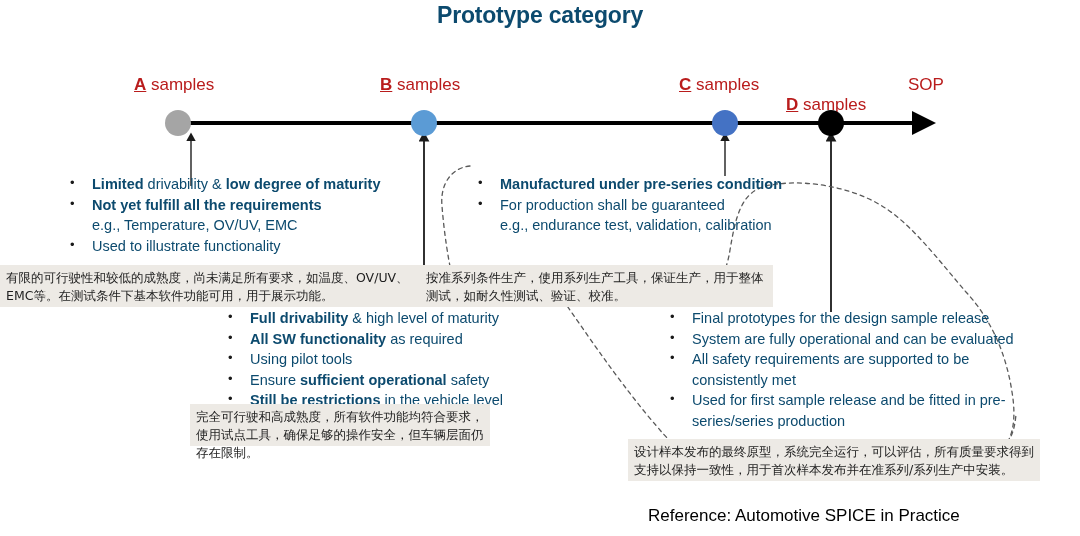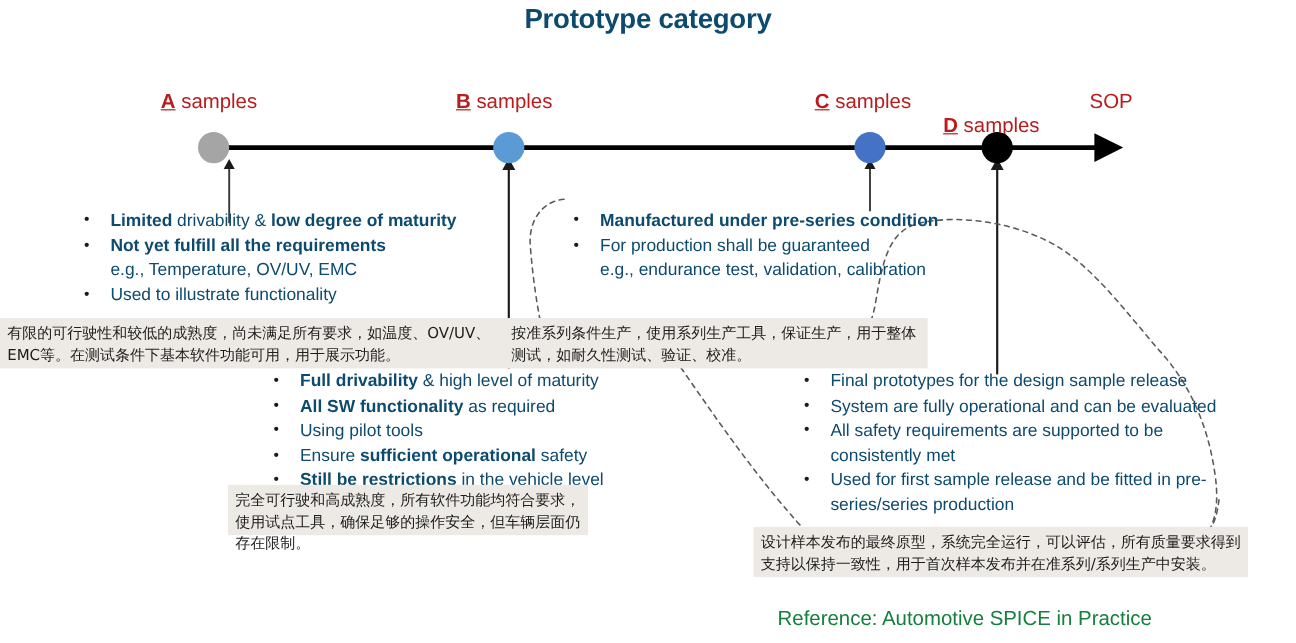--- a/index.html
+++ b/index.html
@@ -99,21 +99,21 @@
     line-height: 18px;
     color: #1d1d1d;
     padding: 4px 6px 5px 6px;
     box-sizing: border-box;
   }
 
   
   #reference {
     position: absolute;
     font-size: 17px;
-    color: #15803d;
+    color: #000000;
     white-space: nowrap;
   }
 </style>
 </head>
 <body>
 
 <div id="canvas">
 
   <div id="title">Prototype category</div>
 

